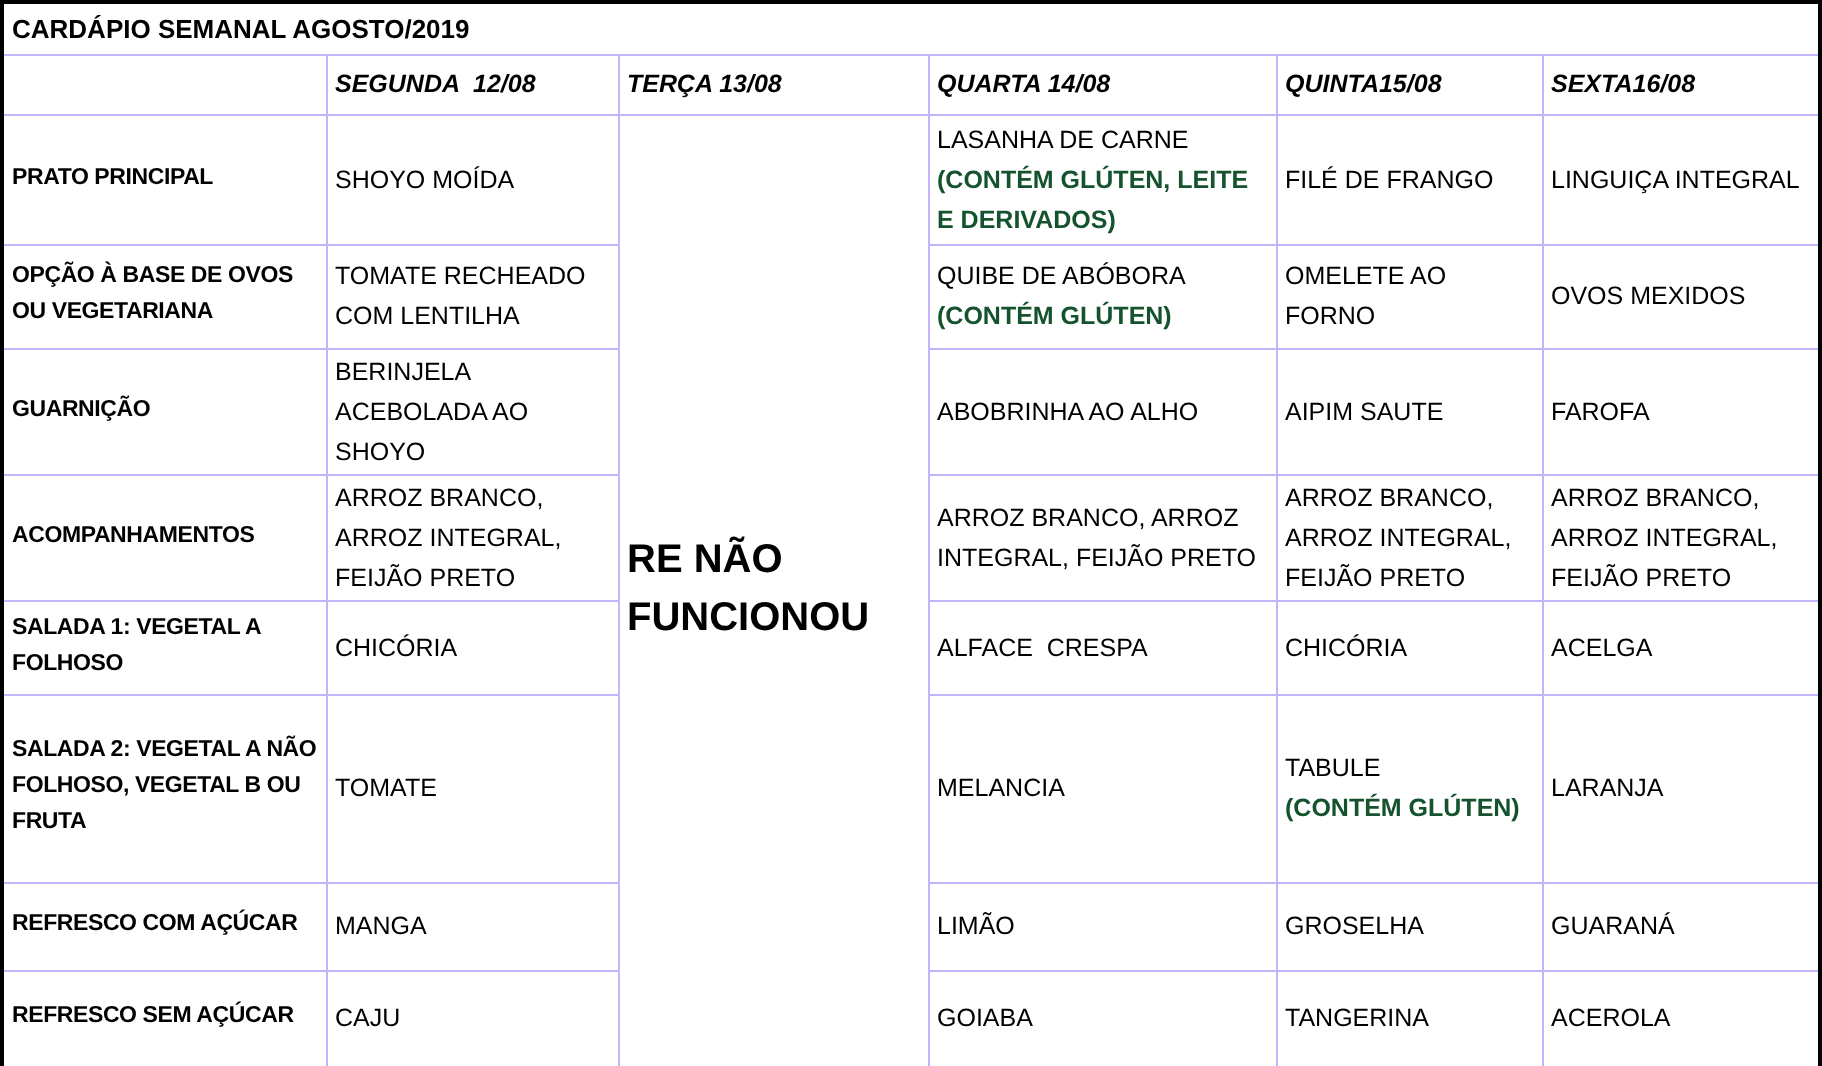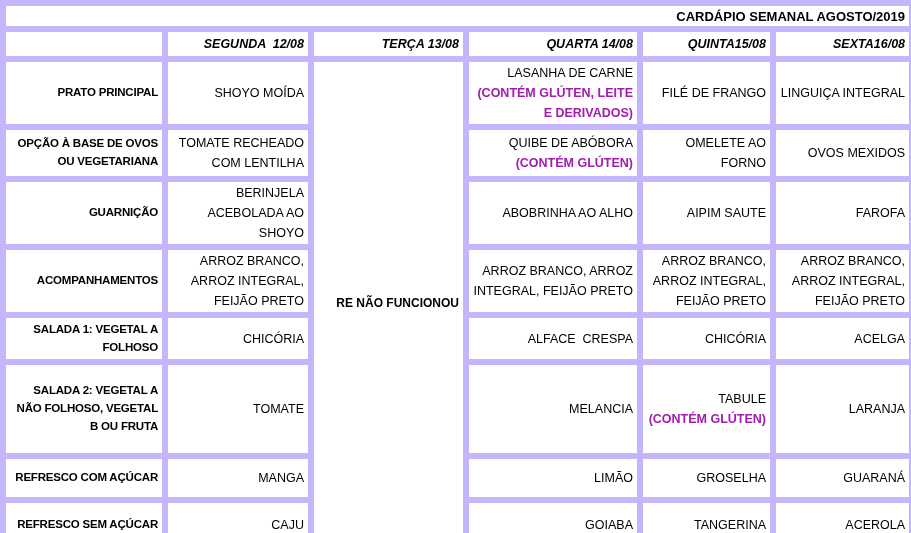--- a/index.html
+++ b/index.html
@@ -15,22 +15,22 @@
     background: #ffffff;
     overflow: hidden;
   }
   table.menu {
     width: 909px;
     border-collapse: collapse;
     table-layout: fixed;
     border: 2px solid #000000;
   }
   table.menu td, table.menu th {
-    border: 6px solid #c4b5fd;
-    text-align: right;
+    border: 1px solid #c4b5fd;
+    text-align: left;
     vertical-align: middle;
     padding: 1px 4px;
     overflow: hidden;
   }
   .title-cell {
     font-weight: 700;
     font-size: 13px;
     letter-spacing: 0px;
   }
   th.day-header {
@@ -52,28 +52,28 @@
     font-weight: 400;
     font-size: 12.5px;
     line-height: 1.6;
   }
   .cell-text {
     display: block;
     white-space: pre-wrap;
   }
   .cell-warning {
     display: block;
-    color: #a21caf;
+    color: #14532d;
     font-weight: 700;
     white-space: pre-wrap;
   }
   .cell-warning:empty { display: none; }
   td.notice-cell {
     font-weight: 700;
-    font-size: 12px;
+    font-size: 20px;
     line-height: 1.45;
     padding: 1px 10px;
   }
 </style>
 </head>
 <body>
 
 <div class="sheet">
   <table class="menu">
     <colgroup>

